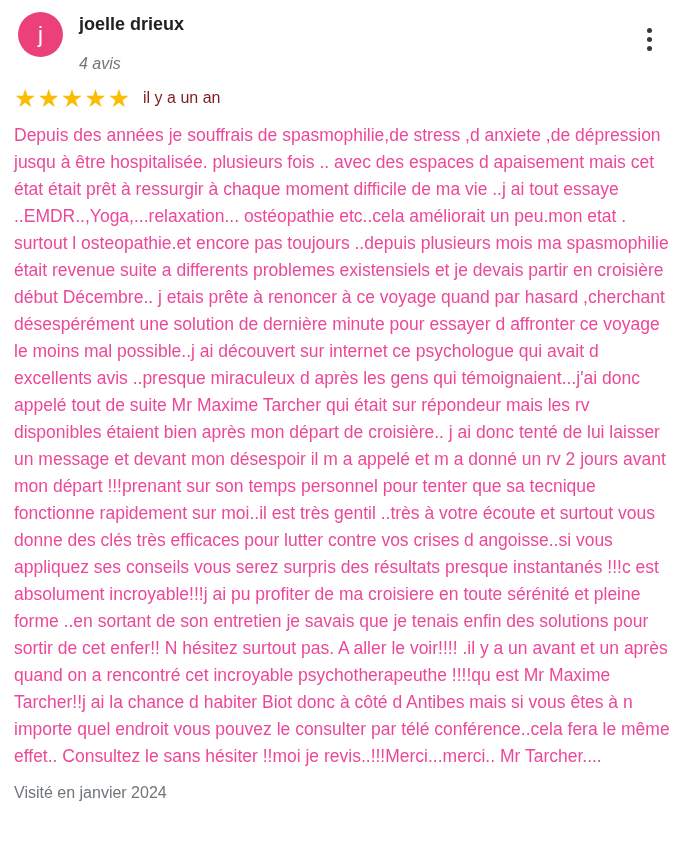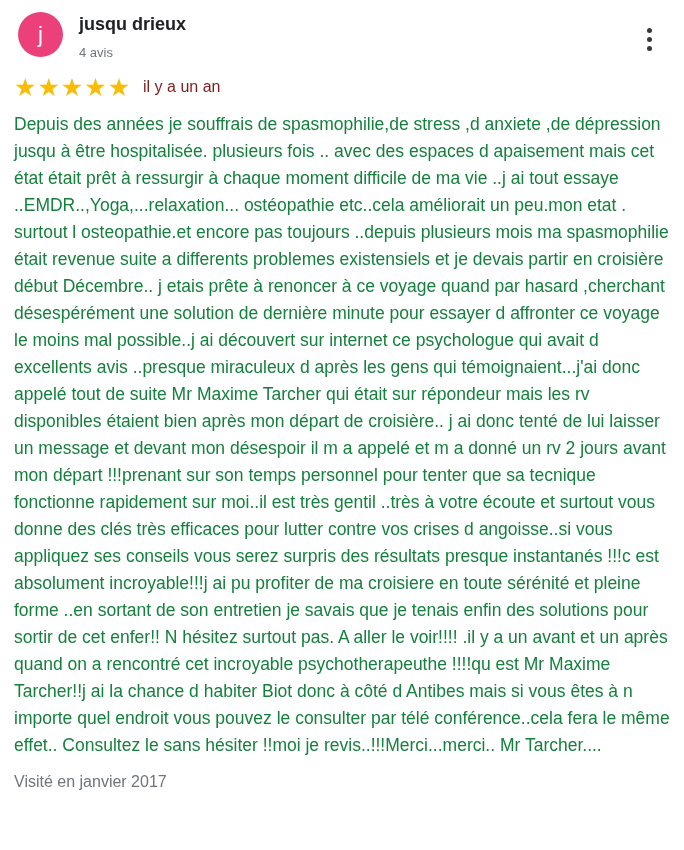--- a/index.html
+++ b/index.html
@@ -39,24 +39,25 @@
     padding-top: 1px;
   }
   .user-name {
     font-size: 18px;
     font-weight: 700;
     color: #202124;
     line-height: 22px;
     cursor: pointer;
   }
   .user-reviews {
-    font-size: 13px;
+    font-size: 16px;
     color: #70757a;
     line-height: 20px;
-    margin-top: 8px;
+    margin-top: 19px;
+    font-style: italic;
   }
   .menu-btn {
     margin-left: auto;
     margin-right: 12px;
     margin-top: 10px;
     background: none;
     border: none;
     padding: 6px;
     cursor: pointer;
   }
@@ -86,49 +87,49 @@
     font-size: 16px;
     color: #7f1d1d;
     margin-left: 12px;
   }
   
   .review-text {
     margin: 11px 0 0 0;
     width: 658px;
     font-size: 17.5px;
     line-height: 27px;
-    color: #15803d;
+    color: #ec4899;
     word-wrap: break-word;
   }
   .visited {
     margin-top: 14px;
     font-size: 16px;
     color: #70757a;
   }
 </style>
 </head>
 <body>
 
 <div class="review-card">
 
   <div class="header">
     <div class="avatar" style="background: rgb(236, 64, 122);">
       <span>j</span>
     </div>
     <div class="user-info">
-      <div class="user-name">jusqu drieux</div>
+      <div class="user-name">joelle drieux</div>
       <div class="user-reviews">4 avis</div>
     </div>
     <button class="menu-btn">
       <span class="dots"></span>
     </button>
   </div>
 
   <div class="rating-row">
     <span class="stars" style="color: rgb(251, 188, 4);">★★★★★</span>
     <span class="time">il y a un an</span>
   </div>
 
   <p class="review-text">Depuis des années je souffrais de spasmophilie,de stress ,d anxiete ,de dépression jusqu à être hospitalisée. plusieurs fois .. avec des espaces d apaisement mais cet état était prêt à ressurgir à chaque moment difficile de ma vie ..j ai tout essaye ..EMDR..,Yoga,...relaxation... ostéopathie etc..cela améliorait un peu.mon etat . surtout l osteopathie.et encore pas toujours ..depuis plusieurs mois ma spasmophilie était revenue suite a differents problemes existensiels et je devais partir en croisière début Décembre.. j etais prête à renoncer à ce voyage quand par hasard ,cherchant désespérément une solution de dernière minute pour essayer d affronter ce voyage le moins mal possible..j ai découvert sur internet ce psychologue qui avait d excellents avis ..presque miraculeux d après les gens qui témoignaient...j'ai donc appelé tout de suite Mr Maxime Tarcher qui était sur répondeur mais les rv disponibles étaient bien après mon départ de croisière.. j ai donc tenté de lui laisser un message et devant mon désespoir il m a appelé et m a donné un rv 2 jours avant mon départ !!!prenant sur son temps personnel pour tenter que sa tecnique fonctionne rapidement sur moi..il est très gentil ..très à votre écoute et surtout vous donne des clés très efficaces pour lutter contre vos crises d angoisse..si vous appliquez ses conseils vous serez surpris des résultats presque instantanés !!!c est absolument incroyable!!!j ai pu profiter de ma croisiere en toute sérénité et pleine forme ..en sortant de son entretien je savais que je tenais enfin des solutions pour sortir de cet enfer!! N hésitez surtout pas. A aller le voir!!!! .il y a un avant et un après quand on a rencontré cet incroyable psychotherapeuthe !!!!qu est Mr Maxime Tarcher!!j ai la chance d habiter Biot donc à côté d Antibes mais si vous êtes à n importe quel endroit vous pouvez le consulter par télé conférence..cela fera le même effet.. Consultez le sans hésiter !!moi je revis..!!!Merci...merci.. Mr Tarcher....</p>
 
-  <div class="visited">Visité en janvier 2017</div>
+  <div class="visited">Visité en janvier 2024</div>
 
 </div>
 
 </body></html>

